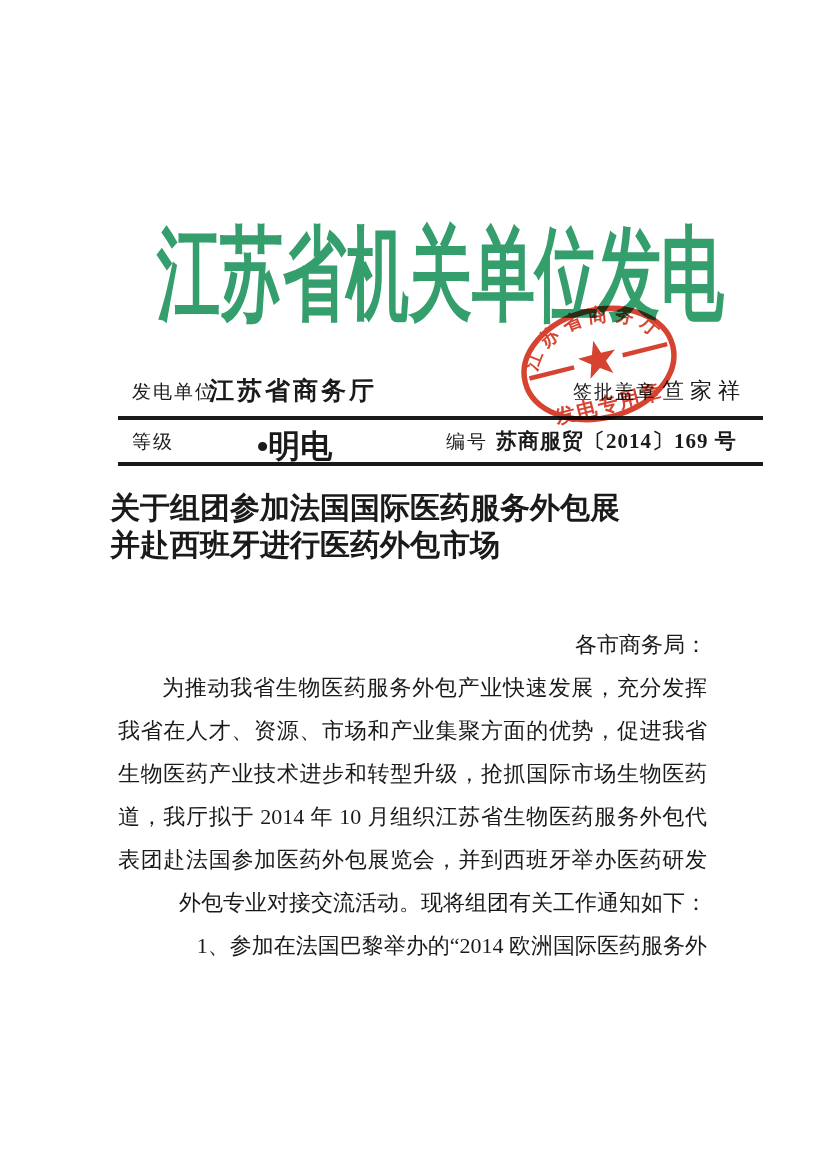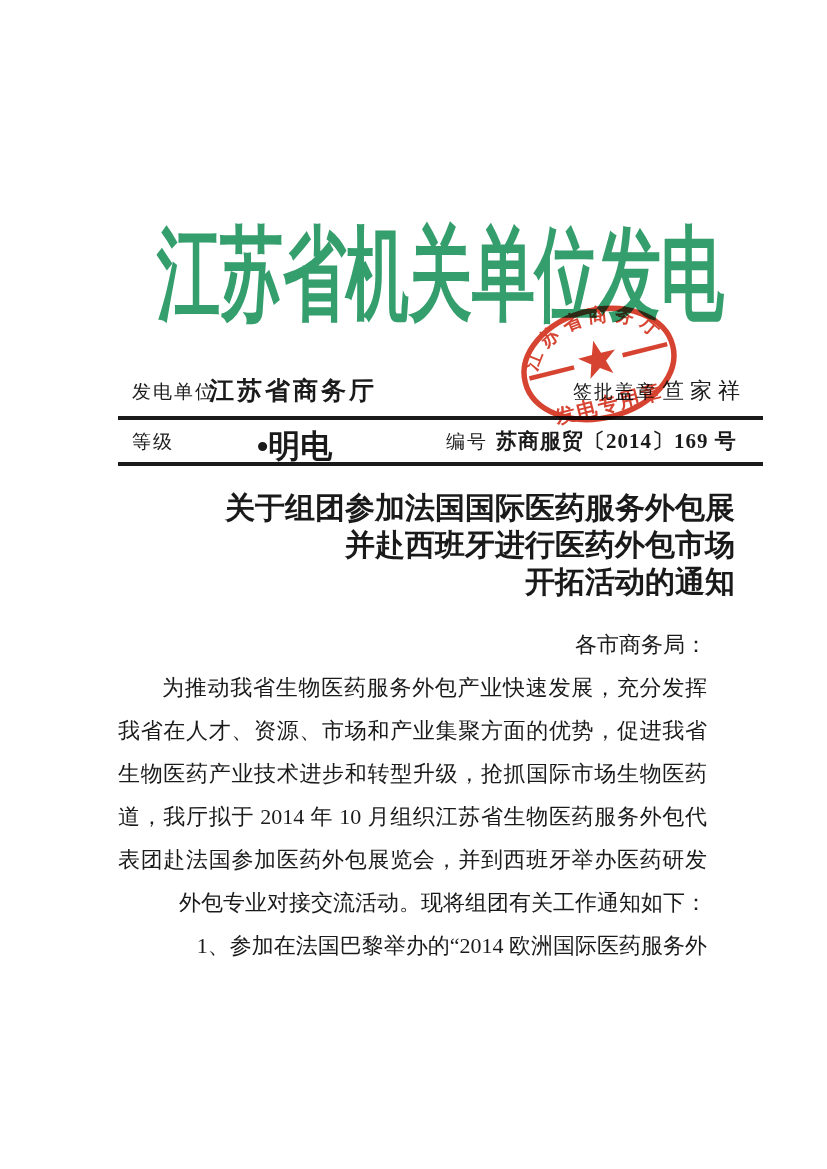--- a/index.html
+++ b/index.html
@@ -41,21 +41,21 @@
              font-family:"Liberation Sans","DejaVu Sans",sans-serif;}
   .num-lbl{left:328px;top:2px;}
   .num-val{left:378px;top:0px;font-size:21px;letter-spacing:1px;font-weight:bold;}
   .issuer-lbl{left:14px;top:1px;}
   .rule{position:absolute;left:118px;width:645px;height:4px;background:var(--ink);}
   .ruleA{top:416px;}
   .ruleB{top:462px;}
   
   .doc-title{
     position:absolute;left:110px;top:489px;width:625px;
-    text-align:right;font-weight:bold;
+    text-align:left;font-weight:bold;
     font-size:30px;line-height:37px;letter-spacing:0px;
     white-space:nowrap;
   }
   
   .body-lines{
     position:absolute;left:118px;top:623px;width:589px;
     font-size:22px;line-height:43px;
   }
   .bline{height:43px;white-space:nowrap;text-align:right;}
   .bline.just{white-space:normal;text-align:justify;text-align-last:justify;}
@@ -90,21 +90,20 @@
     <span class="lbl grade-lbl">等级</span>
     <span class="grade-val">•明电</span>
     <span class="lbl num-lbl">编号</span>
     <span class="num-val">苏商服贸〔2014〕169 号</span>
   </div>
   <div class="rule ruleB"></div>
 
   <div class="doc-title">
     <div>关于组团参加法国国际医药服务外包展</div>
     <div>并赴西班牙进行医药外包市场</div>
-    <div>开拓活动的通知</div>
   </div>
 
   <div class="body-lines">
       <div class="bline">各市商务局：</div>
       <div class="bline just ind">为推动我省生物医药服务外包产业快速发展，充分发挥</div>
       <div class="bline just">我省在人才、资源、市场和产业集聚方面的优势，促进我省</div>
       <div class="bline just">生物医药产业技术进步和转型升级，抢抓国际市场生物医药</div>
       <div class="bline just">道，我厅拟于 2014 年 10 月组织江苏省生物医药服务外包代</div>
       <div class="bline just">表团赴法国参加医药外包展览会，并到西班牙举办医药研发</div>
       <div class="bline">外包专业对接交流活动。现将组团有关工作通知如下：</div>

